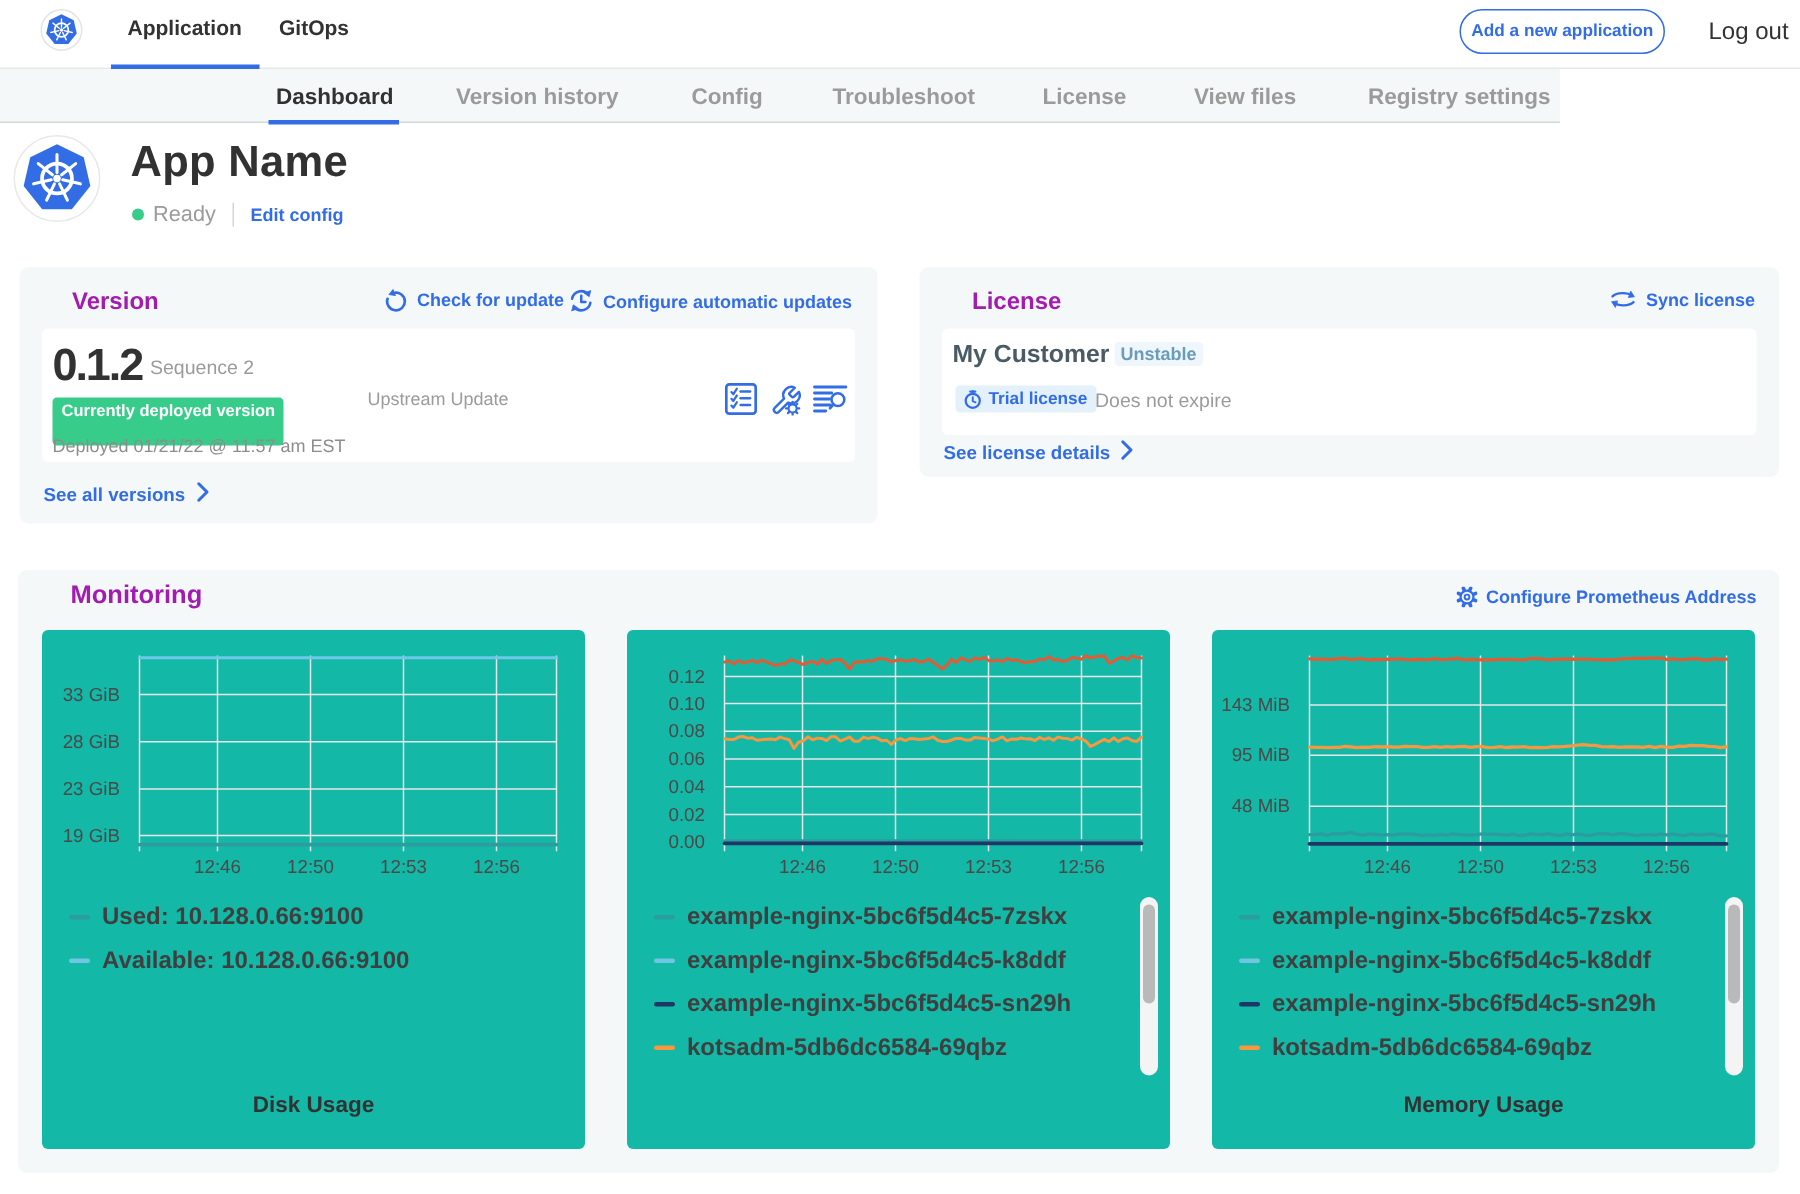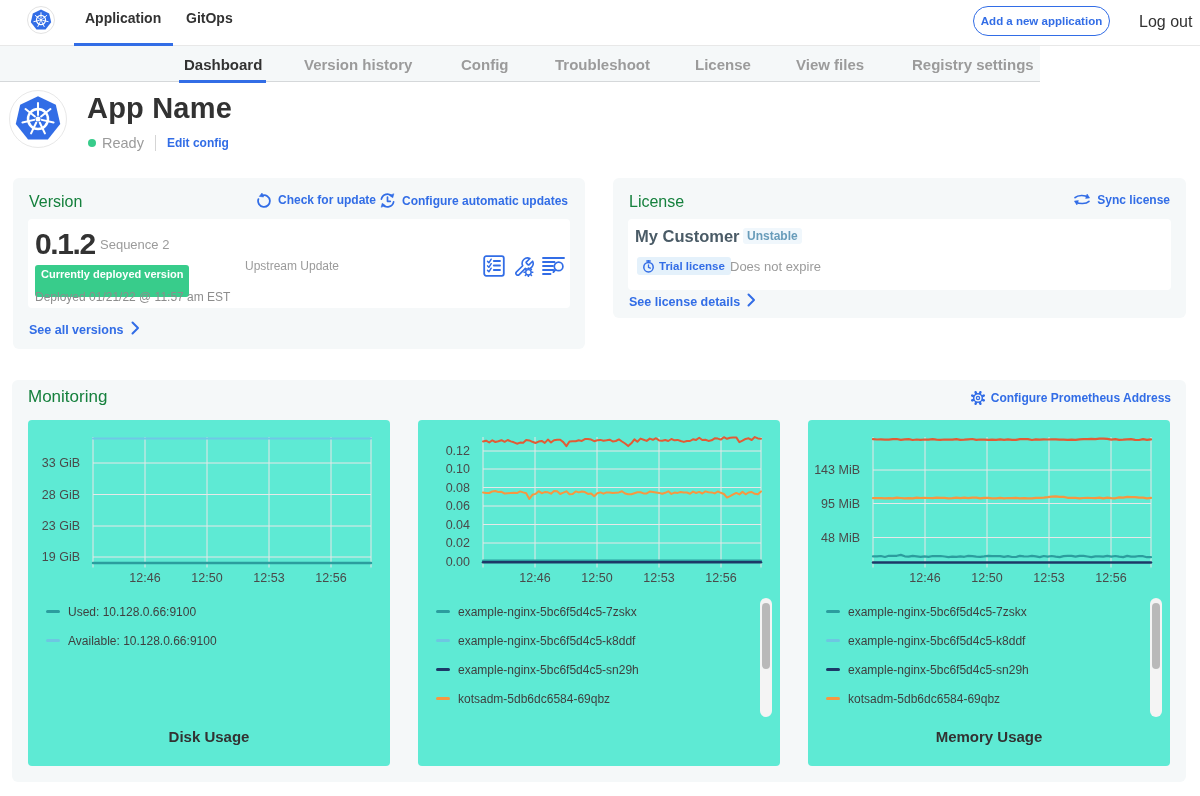--- a/index.html
+++ b/index.html
@@ -22,21 +22,21 @@
   .statusrow { position:absolute; left:88px; top:135px; display:flex; align-items:center; font-size:14.5px; }
   .dot { width:8px; height:8px; border-radius:50%; background:#38cc8b; margin-right:6px; }
   .ready { color:#9b9b9b; }
   .vsep { width:1px; height:16px; background:#d5d5d5; margin:0 11px; }
   .editcfg { color:#326de6; font-weight:700; font-size:12px; }
   
   .card { position:absolute; background:#f5f8f9; border-radius:6px; }
   #vercard { left:13px; top:178px; width:572px; height:171px; }
   #liccard { left:613px; top:178px; width:573px; height:140px; }
   #moncard { left:12px; top:380px; width:1174px; height:402px; }
-  .cardtitle { position:absolute; font-size:16px; font-weight:400; color:#15803d; }
+  .cardtitle { position:absolute; font-size:16px; font-weight:700; color:#a21caf;margin-left:19px; }
   .linkrow { position:absolute; display:flex; align-items:center; font-size:12px; font-weight:700; color:#326de6; white-space:nowrap; }
   .linkrow svg { margin-right:6px; }
   .innerwhite { position:absolute; background:#fff; border-radius:4px; }
   
   #ver-inner { left:15px; top:41px; width:542px; height:89px; }
   .vnum { position:absolute; left:22px; top:49px; font-size:30px; font-weight:700; color:#323232; letter-spacing:-1.4px; }
   .vseq { position:absolute; left:87px; top:59px; font-size:13px; color:#9b9b9b; }
   .vbadge { position:absolute; left:22px; top:87px; height:32px; line-height:19px; padding:0 6px; background:#38cc8b; border-radius:3px; color:#fff; font-size:11px; font-weight:700; }
   .vdep { position:absolute; left:22px; top:112px; font-size:12px; color:#8d8d8d; }
   .vsource { position:absolute; left:232px; top:81px; font-size:12px; font-weight:400; color:#9b9b9b; }
@@ -45,26 +45,26 @@
   .chev { margin-left:7px; }
   
   #lic-inner { left:15px; top:41px; width:543px; height:71px; }
   .custname { position:absolute; left:22px; top:49px; font-size:16.5px; font-weight:700; color:#4a5b66; }
   .unstable { position:absolute; left:130px; top:50px; height:16px; line-height:16px; padding:0 4px; background:#f0f7fc; border-radius:3px; color:#689cba; font-size:12px; font-weight:700; }
   .trial { position:absolute; left:24px; top:79px; height:18px; line-height:18px; padding:0 6px 0 5px; background:#e4f1fb; border-radius:3px; color:#326de6; font-size:11.5px; font-weight:700; display:flex; align-items:center; }
   .trial svg { margin-right:4px; }
   .noexpire { position:absolute; left:117px; top:81px; font-size:13px; font-weight:400; color:#9b9b9b; }
   .seelic { position:absolute; left:16px; top:115px; font-size:12.5px; font-weight:700; color:#326de6; display:flex; align-items:center; }
   
-  .chartcard { position:absolute; top:40px; width:362px; height:346px; background:#5eead4; border-radius:4px; }
+  .chartcard { position:absolute; top:40px; width:362px; height:346px; background:#14b8a6; border-radius:4px; }
   #chart1 { left:16px; } #chart2 { left:406px; } #chart3 { left:796px; }
   .legend { position:absolute; left:0; top:177px; width:100%; }
   .legrow { display:flex; align-items:center; height:29px; padding-left:18px; }
   .legdash { width:14px; height:3px; border-radius:2px; margin-right:8px; flex:none; }
-  .legtxt { font-size:12px; color:#3f3f3f; }
+  .legtxt { font-size:16px; color:#3f3f3f;font-weight:bold; }
   .charttitle { position:absolute; left:0; top:308px; width:100%; text-align:center; font-size:15px; font-weight:700; color:#323232; }
   .scrollbar { position:absolute; right:8px; top:178px; width:12px; height:119px; background:#f4f4f4; border-radius:6px; }
   .scrollthumb { position:absolute; left:2px; top:5px; width:8px; height:66px; background:#b9b9b9; border-radius:4px; }
 </style>
 </head>
 <body>
 
 <div class="topnav">
   <div class="logo-circ">
       <svg width="22" height="22" viewBox="-20 -20 40 40" fill="none">

